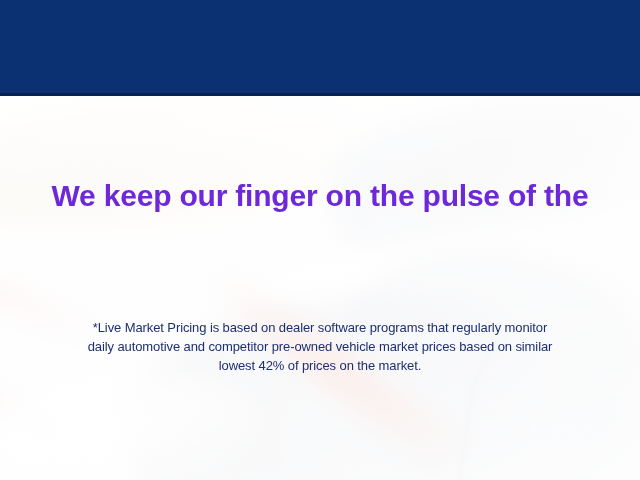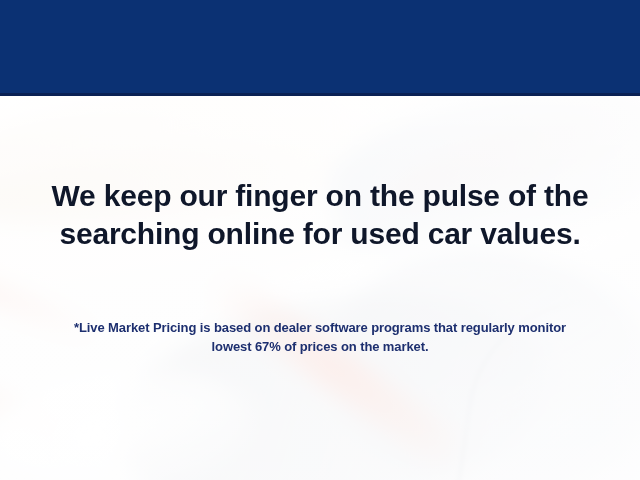--- a/index.html
+++ b/index.html
@@ -195,39 +195,39 @@
   }
 
   
   .headline {
     position: absolute;
     left: 0;
     top: 177px;
     width: 640px;
     z-index: 2;
     text-align: center;
-    color: #0f172a;
+    color: #6d28d9;
     font-size: 30px;
     font-weight: bold;
     line-height: 38px;
     letter-spacing: -0.2px;
   }
   .headline .hl-line { display: block; white-space: nowrap; }
 
   
   .disclaimer {
     position: absolute;
     left: 0;
     top: 318px;
     width: 640px;
     z-index: 2;
     text-align: center;
     color: #1d2f6f;
     font-size: 13px;
-    font-weight: bold;
+    font-weight: normal;
     line-height: 19px;
     letter-spacing: -0.1px;
   }
   .disclaimer .dc-line { display: block; white-space: nowrap; }
 </style>
 </head>
 <body>
 
 <div id="slide">
 
@@ -254,21 +254,21 @@
 
   <div class="banner"></div>
   <div class="banner-rule"></div>
   <div class="banner-title">
     <span>Live Market Pricing</span>
       <span class="star">*</span>
   </div>
 
   <div class="headline">
     <span class="hl-line">We keep our finger on the pulse of the</span>
-    <span class="hl-line">searching online for used car values.</span>
   </div>
 
   <div class="disclaimer">
     <span class="dc-line">*Live Market Pricing is based on dealer software programs that regularly monitor</span>
-    <span class="dc-line">lowest 67% of prices on the market.</span>
+    <span class="dc-line">daily automotive and competitor pre-owned vehicle market prices based on similar</span>
+    <span class="dc-line">lowest 42% of prices on the market.</span>
   </div>
 
 </div>
 
 </body></html>

